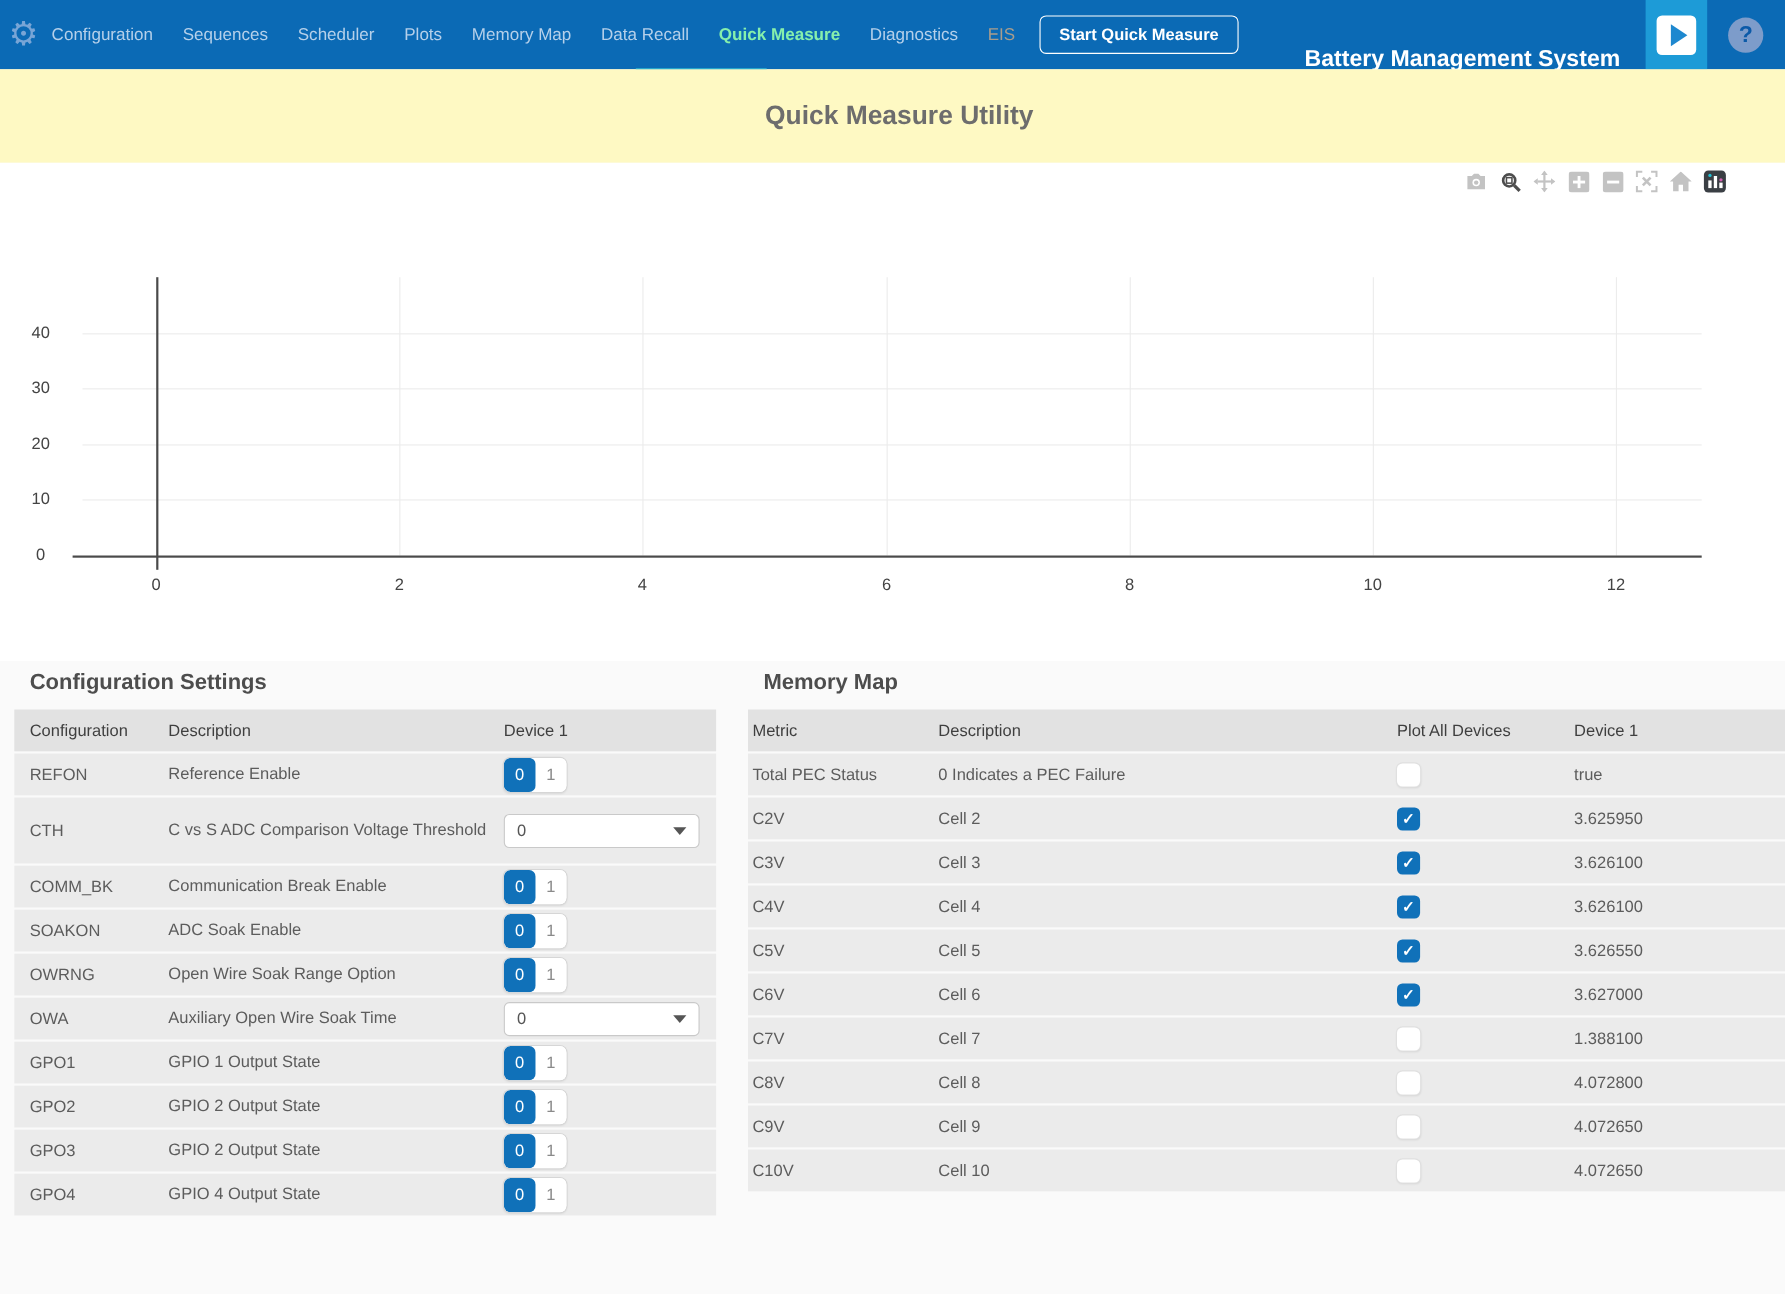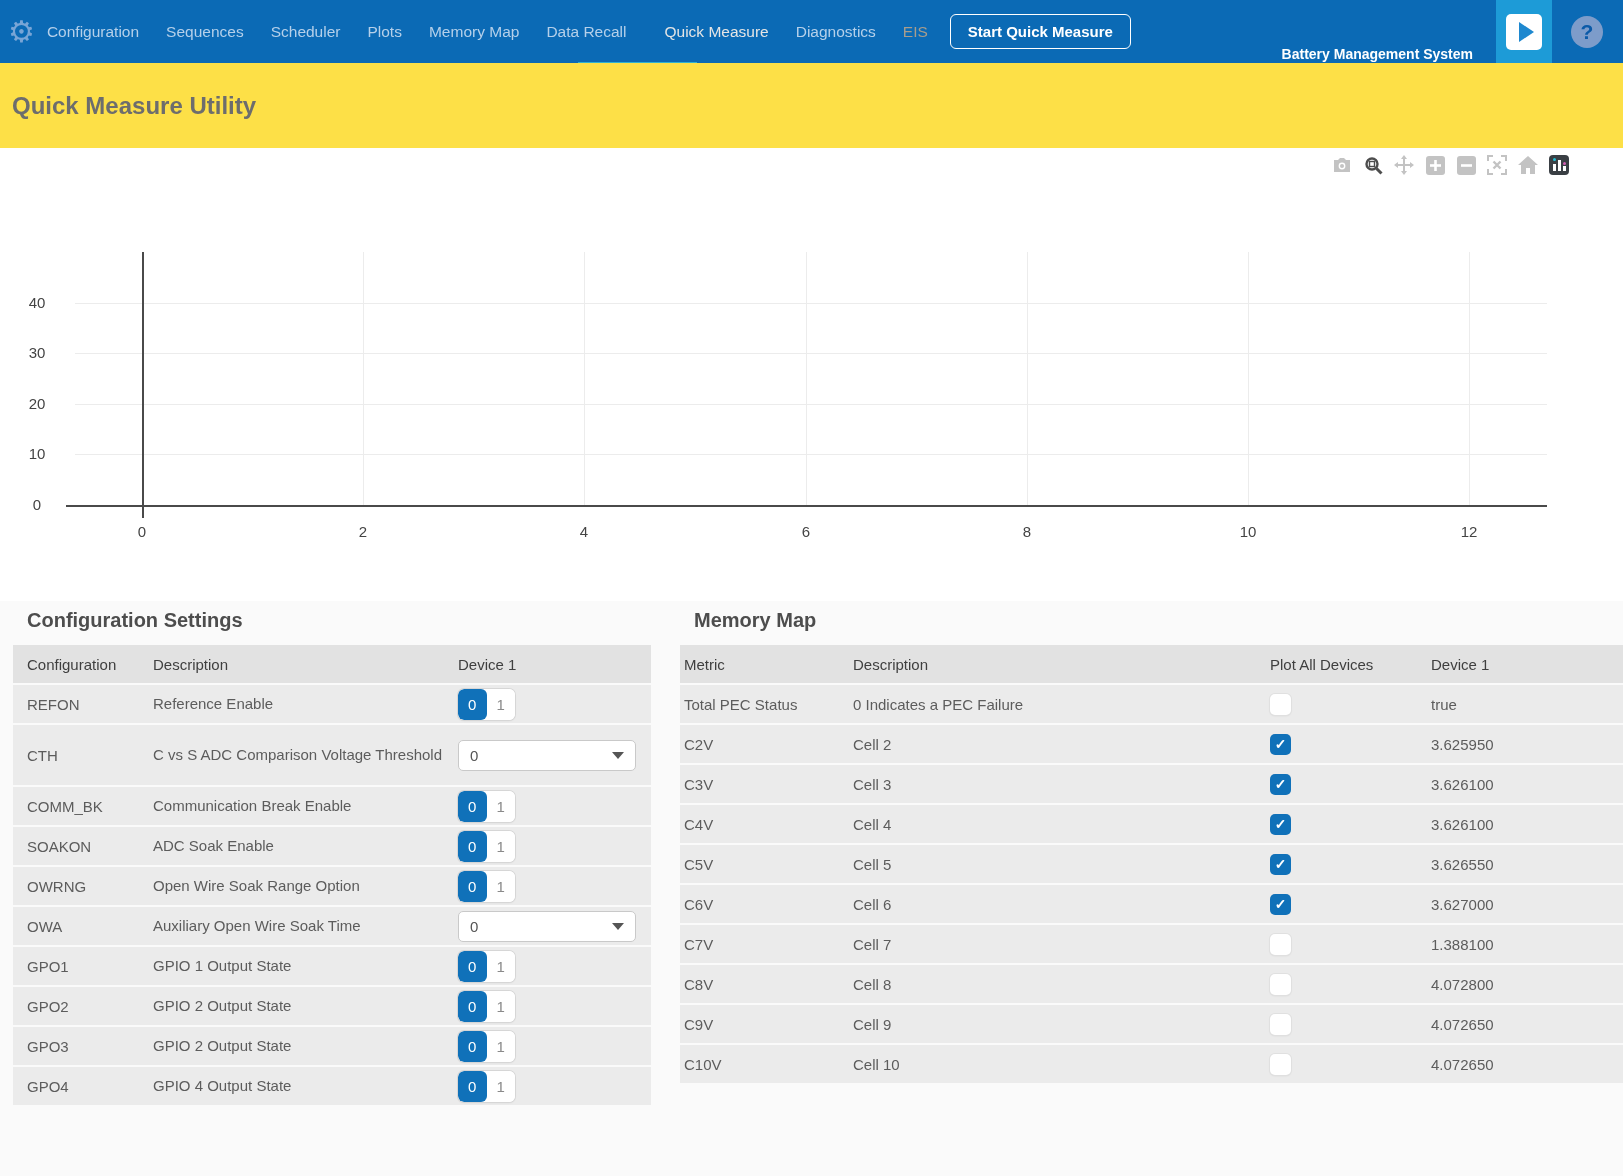--- a/index.html
+++ b/index.html
@@ -6,40 +6,40 @@
   html,body { background:#ffffff; }
   body { font-family:"Liberation Sans", sans-serif; }
   .app { position:relative; width:1623px; height:1176px; overflow:hidden; background:#fafafa; }
 
   
   .navbar { position:absolute; left:0; top:0; width:1623px; height:63px; background:#0b6ab5;
             display:flex; align-items:center; }
   .gear { color:#78a5d6; font-size:30px; line-height:1; margin:0 12px 0 8px; }
   .nav-items { display:flex; align-items:center; gap:27px; }
   .nav-item { color:#b5d0ea; font-size:15.5px; cursor:pointer; white-space:nowrap; }
-  .nav-item.active { color:#e5e5e5; font-weight:400;margin-left:11px; }
+  .nav-item.active { color:#86efac; font-weight:700; }
   .nav-item.disabled { color:#a89d8d; }
   .tab-underline { position:absolute; left:578px; top:62px; width:119px; height:8px; background:#2fb3d2; }
   .start-btn { margin-left:22px; background:transparent; border:1.5px solid #ffffff; border-radius:6px;
                color:#ffffff; font-size:15px; font-weight:700; padding:8px 17px; cursor:pointer;
                font-family:"Liberation Sans", sans-serif; white-space:nowrap; }
-  .brand { margin-left:auto; color:#ffffff; font-size:14px; font-weight:700; white-space:nowrap;margin-top:44px; }
+  .brand { margin-left:auto; color:#ffffff; font-size:21px; font-weight:700; white-space:nowrap;margin-top:44px; }
   .play-btn { margin-left:23px; width:56px; height:63px; background:#1d9bd7; display:flex;
               align-items:center; justify-content:center; cursor:pointer; }
   .play-inner { width:36px; height:36px; background:#ffffff; border-radius:5px; display:flex;
                 align-items:center; justify-content:center; }
   .play-tri { width:0; height:0; border-left:15px solid #1e88cf; border-top:10px solid transparent;
               border-bottom:10px solid transparent; margin-left:4px; }
   .help-btn { margin:0 20px 0 19px; width:32px; height:32px; border-radius:50%; background:#7d9cca;
               color:#0b5aa8; font-size:21px; font-weight:700; display:flex; align-items:center;
               justify-content:center; cursor:pointer; }
 
   
-  .titlebar { position:absolute; left:0; top:63px; width:1623px; height:85px; background:#fde047;
-              display:flex; align-items:center; }
+  .titlebar { position:absolute; left:0; top:63px; width:1623px; height:85px; background:#fef9c3;
+              display:flex; align-items:center;justify-content:center; }
   .page-title { color:#6d6d6d; font-size:24px; font-weight:700; margin-left:12px; }
 
   
   .chart-section { position:absolute; left:0; top:148px; width:1623px; height:453px; background:#ffffff; }
   .modebar { position:absolute; right:54px; top:7px; display:flex; align-items:center; gap:11px; }
   .mb-icon { width:20px; height:20px; display:flex; align-items:center; justify-content:center; cursor:pointer; }
   .mb-icon svg { display:block; }
   .mb-logo { width:20px; height:20px; background:#3a3f44; border-radius:4px; position:relative; cursor:pointer; }
   .mb-logo i { position:absolute; bottom:4px; width:3px; background:#ffffff; }
   .mb-logo i:nth-child(1){ left:4px; height:7px; }

